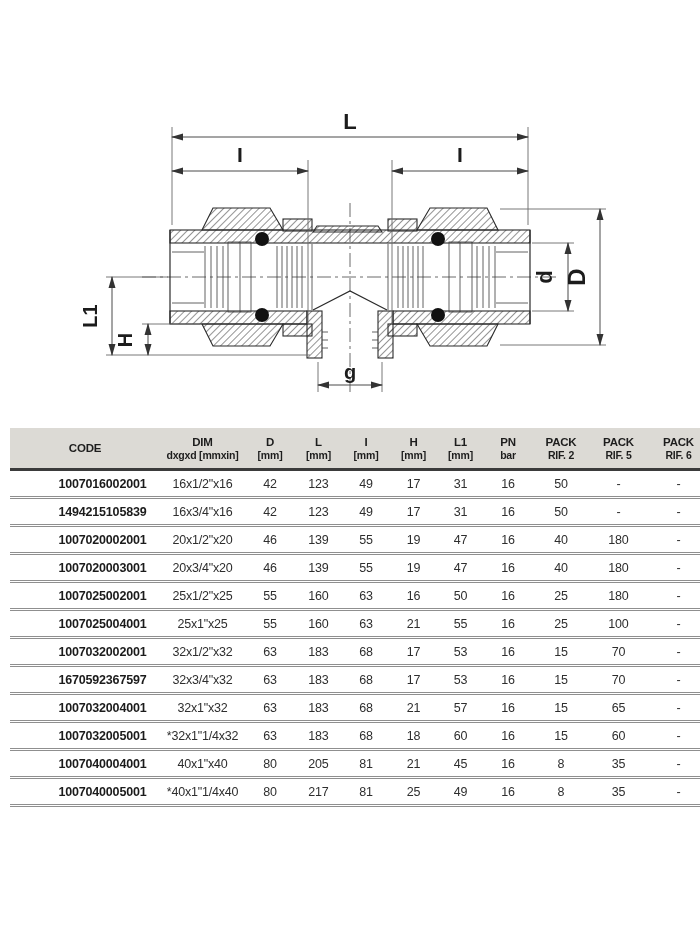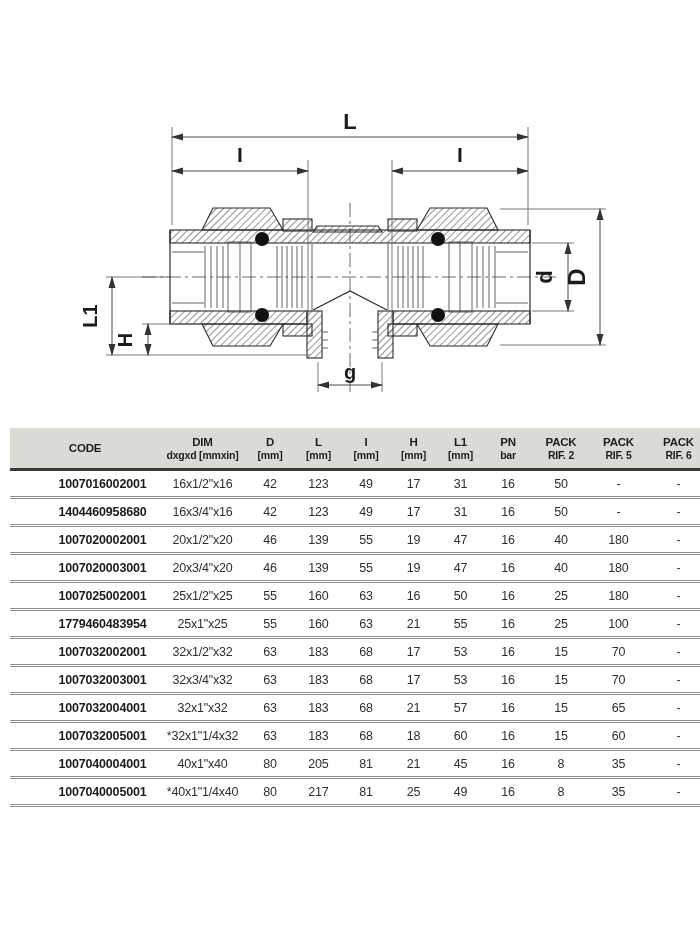--- a/index.html
+++ b/index.html
@@ -229,21 +229,21 @@
             <td>123</td>
             <td>49</td>
             <td>17</td>
             <td>31</td>
             <td>16</td>
             <td>50</td>
             <td>-</td>
             <td>-</td>
           </tr>
           <tr>
-            <td class="code">1404460958680</td>
+            <td class="code">1494215105839</td>
             <td>16x3/4"x16</td>
             <td>42</td>
             <td>123</td>
             <td>49</td>
             <td>17</td>
             <td>31</td>
             <td>16</td>
             <td>50</td>
             <td>-</td>
             <td>-</td>
@@ -281,21 +281,21 @@
             <td>160</td>
             <td>63</td>
             <td>16</td>
             <td>50</td>
             <td>16</td>
             <td>25</td>
             <td>180</td>
             <td>-</td>
           </tr>
           <tr>
-            <td class="code">1779460483954</td>
+            <td class="code">1007025004001</td>
             <td>25x1"x25</td>
             <td>55</td>
             <td>160</td>
             <td>63</td>
             <td>21</td>
             <td>55</td>
             <td>16</td>
             <td>25</td>
             <td>100</td>
             <td>-</td>
@@ -307,21 +307,21 @@
             <td>183</td>
             <td>68</td>
             <td>17</td>
             <td>53</td>
             <td>16</td>
             <td>15</td>
             <td>70</td>
             <td>-</td>
           </tr>
           <tr>
-            <td class="code">1007032003001</td>
+            <td class="code">1670592367597</td>
             <td>32x3/4"x32</td>
             <td>63</td>
             <td>183</td>
             <td>68</td>
             <td>17</td>
             <td>53</td>
             <td>16</td>
             <td>15</td>
             <td>70</td>
             <td>-</td>

